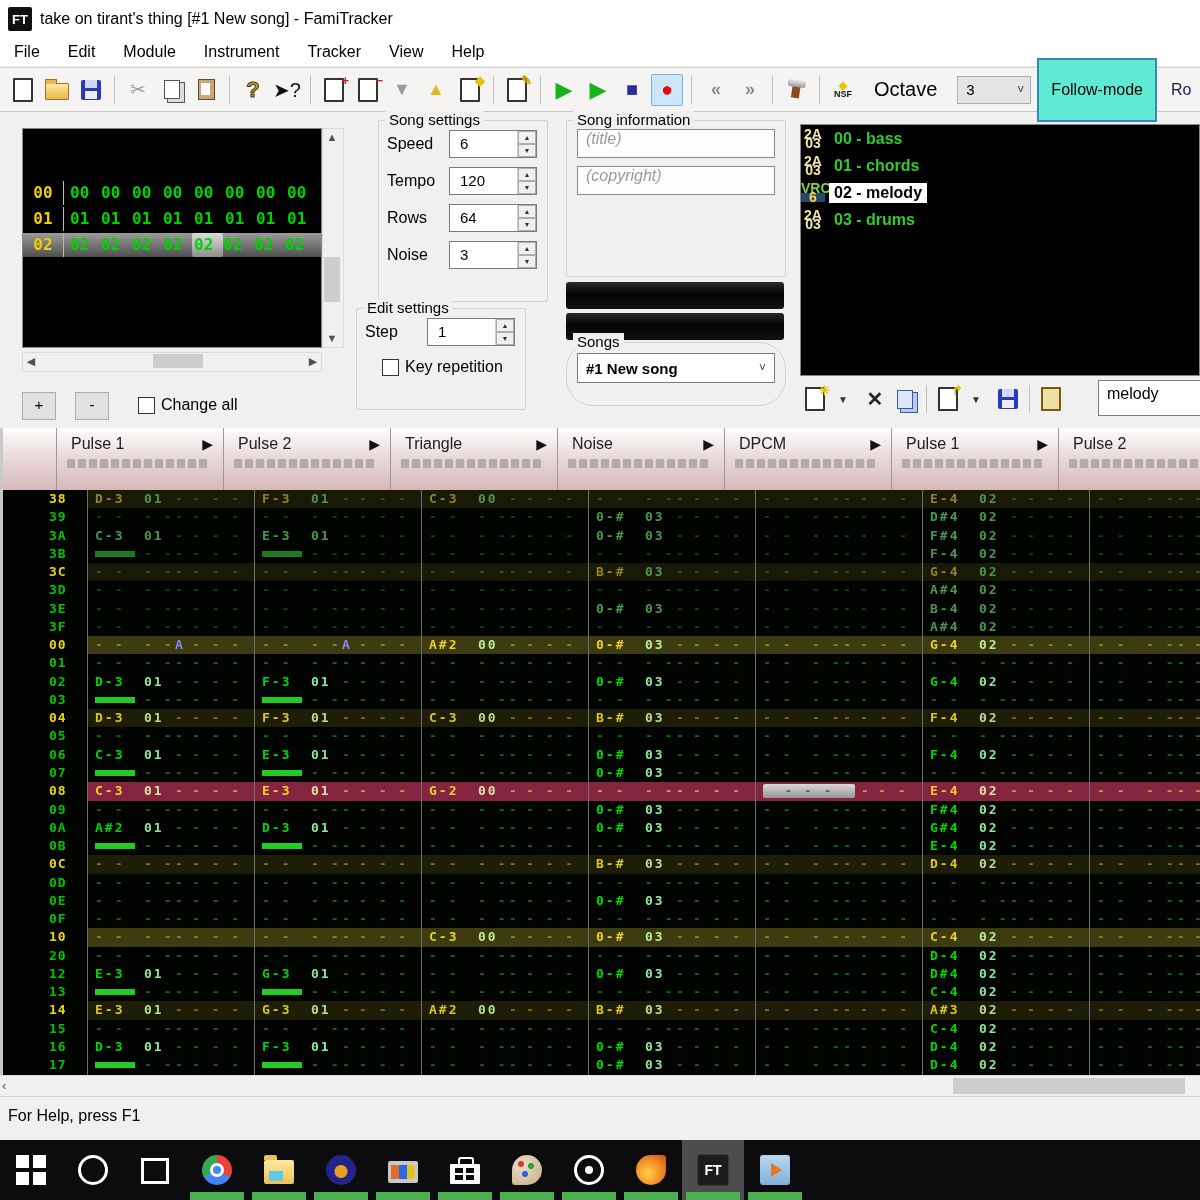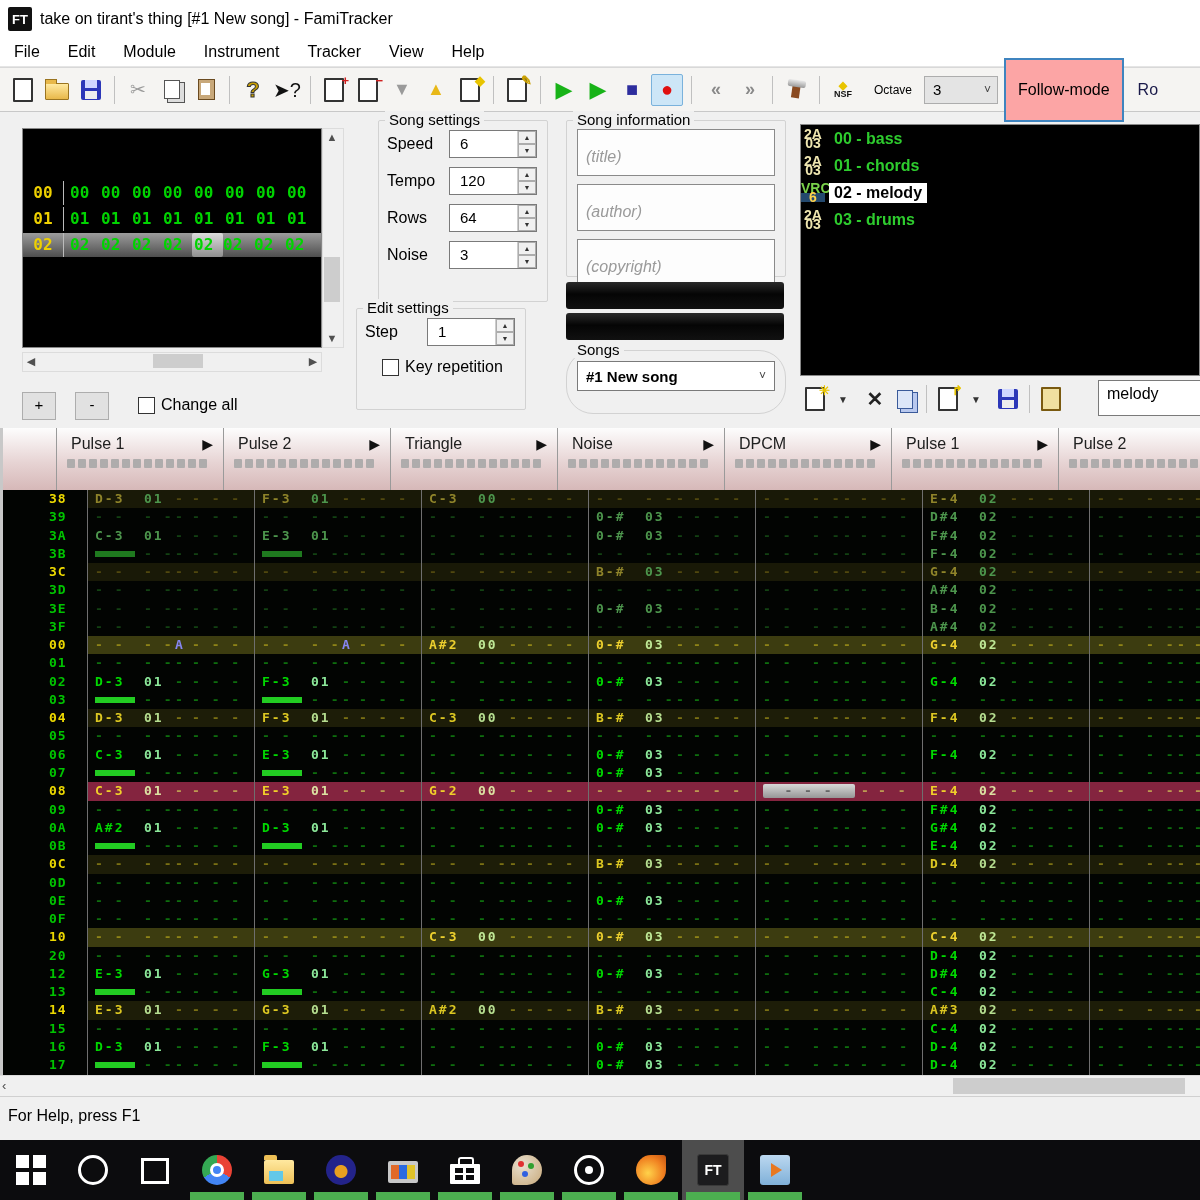--- a/index.html
+++ b/index.html
@@ -28,24 +28,24 @@
   .t-play{color:#18b318;font-size:22px;}
   .t-stop{color:#2d2d9e;font-size:20px;}
   .t-rec{color:#e01010;font-size:20px;}
   .t-nav{color:#8a8a8a;font-size:18px;font-weight:bold;letter-spacing:-2px;}
   .t-up{color:#e8b818;font-size:18px;} .t-dn{color:#9a9a9a;font-size:18px;}
   .nsf{display:flex;flex-direction:column;align-items:center;font-size:9px;font-weight:bold;line-height:9px;color:#111;}
   .nsf .dia{color:#e8c400;font-size:11px;line-height:9px;}
   .hammer{width:8px;height:16px;background:#8a4a20;position:relative;transform:rotate(8deg);}
   .hammer::before{content:"";position:absolute;top:-2px;left:-5px;width:18px;height:7px;background:linear-gradient(#e8e8e8,#9a9a9a);border-radius:2px;}
   #octave-area{display:flex;align-items:center;margin-left:14px;}
-  #octave-label{font-size:12px;margin-right:12px;}
+  #octave-label{font-size:20px;margin-right:20px;}
   #octave-select{width:64px;height:26px;background:#e4e4e4;border:1px solid #adadad;display:flex;align-items:center;font-size:15px;padding-left:8px;justify-content:space-between;}
   #octave-select .chev{margin-right:6px;color:#444;font-size:12px;}
-  #follow-btn{margin-left:6px;height:28px;padding:16px 12px;background:#fca5a5;border:2px solid #3f84bf;font-size:16px;display:flex;align-items:center;}
+  #follow-btn{margin-left:6px;height:28px;padding:16px 12px;background:#5eead4;border:2px solid #3f84bf;font-size:16px;display:flex;align-items:center;}
   #ro-clip{margin-left:14px;font-size:16px;color:#1a1a4a;}
   
   #toppanel{position:absolute;left:0;top:110px;width:1200px;height:318px;}
   .group{position:absolute;border:1px solid #d2d2d2;border-radius:2px;}
   .group>.glabel{position:absolute;top:-10px;left:6px;background:#f0f0f0;padding:0 4px;font-size:15px;}
   
   #frame-box{position:absolute;left:22px;top:18px;width:298px;height:218px;background:#000;border:1px solid #888;overflow:hidden;}
   .fe-row{display:flex;height:24px;line-height:24px;font-family:"DejaVu Sans Mono",monospace;font-weight:bold;font-size:16px;margin-top:2px;}
   #fe-rows{padding-top:50px;}
   .fe-label{width:40px;color:#eed000;text-align:center;flex-shrink:0;}
@@ -63,21 +63,21 @@
   .btn{position:absolute;width:32px;height:26px;background:#e1e1e1;border:1px solid #adadad;font-size:15px;text-align:center;line-height:24px;}
   .cb-row{position:absolute;display:flex;align-items:center;font-size:16px;}
   .cb{width:15px;height:15px;background:#fff;border:1px solid #333;margin-right:6px;flex-shrink:0;}
   
   .srow{display:flex;align-items:center;margin:9px 0 0 8px;}
   .srow .slabel{width:62px;font-size:16px;}
   .spinbox{display:flex;border:1px solid #7a7a7a;background:#fff;width:86px;height:26px;}
   .spinbox .sval{flex:1;font-size:15px;padding:4px 0 0 10px;}
   .spin{width:18px;display:flex;flex-direction:column;border-left:1px solid #ccc;}
   .spin div{flex:1;background:#f0f0f0;border:1px solid #adadad;font-size:7px;color:#333;text-align:center;line-height:11px;}
-  .tinput{display:block;border:1px solid #8a8a8a;background:#fdfdfd;height:27px;margin:8px 10px 0 10px;font-size:16px;font-style:italic;color:#9a9a9a;padding:18px 0 0 8px;}
+  .tinput{display:block;border:1px solid #8a8a8a;background:#fdfdfd;height:27px;margin:8px 10px 0 10px;font-size:16px;font-style:italic;color:#9a9a9a;padding:0 0 0 8px;}
   #osc{position:absolute;left:566px;top:172px;width:218px;height:62px;}
   .oscbar{height:27px;background:linear-gradient(180deg,#2a2a2a,#050505 45%,#111);border-radius:3px;margin-bottom:4px;}
   #songs-select{margin:10px 10px 0 10px;height:28px;border:1px solid #7a7a7a;background:#fff;display:flex;align-items:center;justify-content:space-between;font-size:15px;font-weight:bold;padding-left:8px;}
   #songs-select .chev{margin-right:8px;color:#444;font-size:12px;font-weight:normal;}
   
   #inst-box{position:absolute;left:800px;top:14px;width:398px;height:250px;background:#000;border:1px solid #888;overflow:hidden;}
   .inst-item{display:flex;align-items:center;height:26px;margin-top:1px;}
   .ibadge{width:24px;text-align:center;font-size:14px;font-weight:bold;line-height:9px;color:#efe6b0;flex-shrink:0;margin:0 4px 0 0;}
   .ibadge.vrc{color:#79d24a;} .ibadge.vrc .six{color:#ffd24a;background:#24496e;display:block;}
   .iname{font-size:16px;font-weight:bold;color:#2ecc2e;padding:1px 5px;}
@@ -395,30 +395,29 @@
       </div>
       <div class="cb-row" style="position:static;margin:12px 0 0 25px;">
         <span class="cb"></span>
         <span>Key repetition</span>
       </div>
     </div>
 
     <div class="group" style="left:566px;top:10px;width:218px;height:155px;">
       <span class="glabel">Song information</span>
       <div class="tinput">(title)</div>
-      <div class="tinput">(author)</div>
       <div class="tinput">(copyright)</div>
     </div>
 
     <div id="osc">
       <div class="oscbar"></div>
       <div class="oscbar"></div>
     </div>
 
-    <div class="group" style="left:566px;top:240px;width:218px;height:62px;border-radius:27px;">
+    <div class="group" style="left:566px;top:232px;width:218px;height:62px;border-radius:27px;">
       <span class="glabel">Songs</span>
       <div id="songs-select">
         <span>#1 New song</span>
         <span class="chev">˅</span>
       </div>
     </div>
 
     <div id="inst-box">
         <div class="inst-item">
           <span class="ibadge"><span style="display: block;">2A</span><span>03</span></span>

